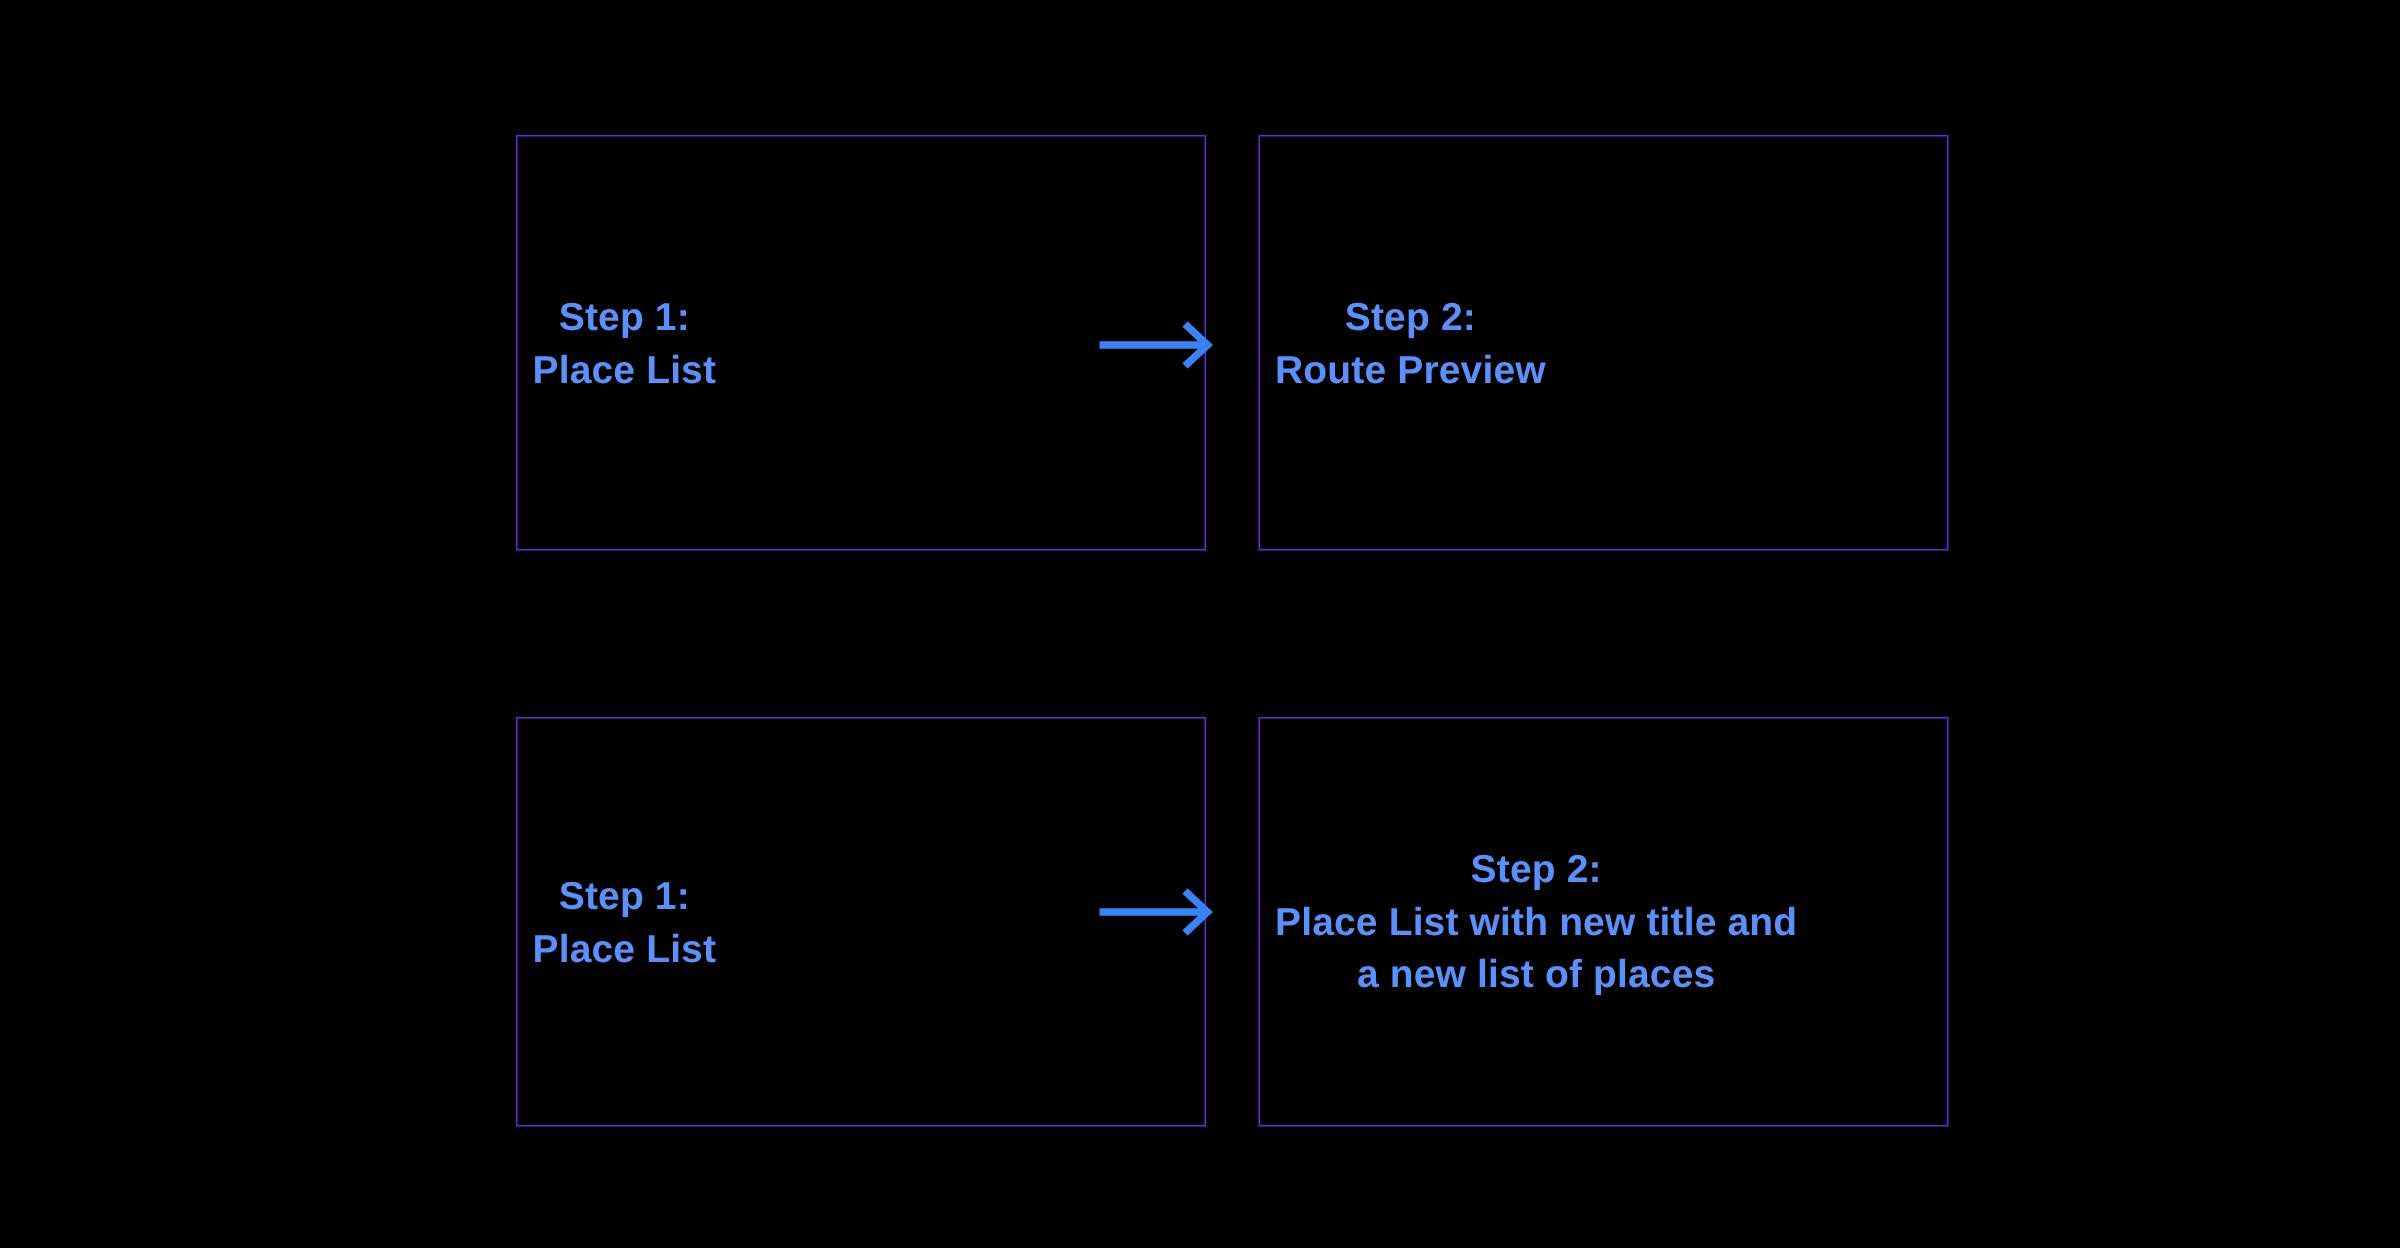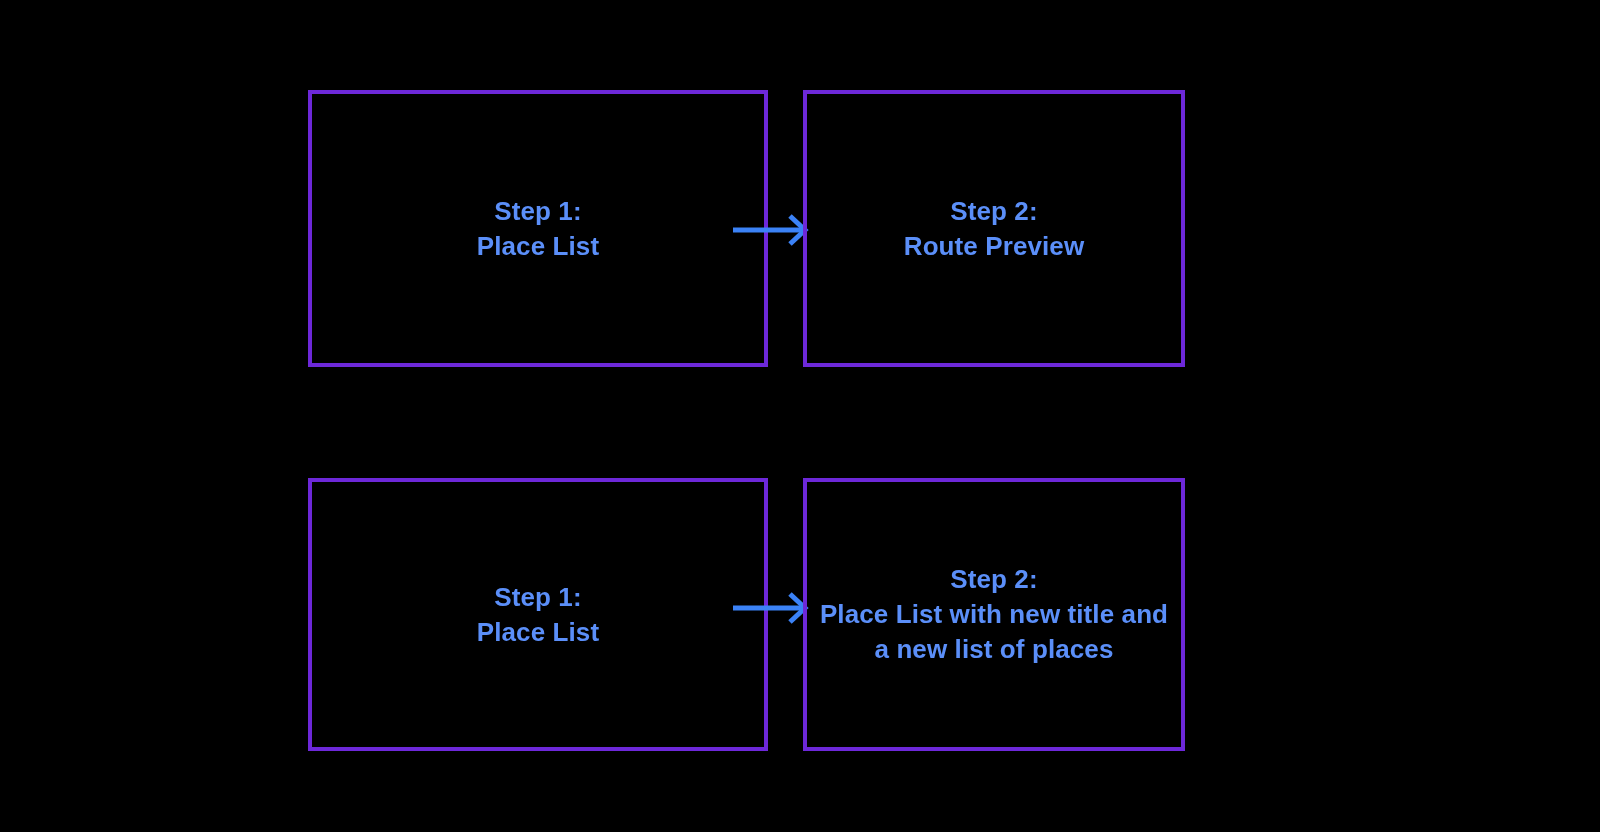--- a/index.html
+++ b/index.html
@@ -29,29 +29,30 @@
     width: 1600px;
     height: 290px;
   }
   .flow-row.row-top    { top: 90px;  height: 277px; }
   .flow-row.row-bottom { top: 478px; height: 273px; }
 
   
   .step-box {
     position: absolute;
     box-sizing: border-box;
-    border: 4px solid #6d28d9;
+    border: 1px solid #6d28d9;
     background: transparent;
     display: flex;
     align-items: center;
-    justify-content: center;
+    justify-content: flex-start;
     text-align: center;
+    margin-left: 36px;
   }
   .step-box.box-left  { left: 308px; width: 460px; }
-  .step-box.box-right { left: 803px; width: 382px; }
+  .step-box.box-right { left: 803px; width: 460px; }
   .row-top .step-box    { top: 0; height: 277px; }
   .row-bottom .step-box { top: 0; height: 273px; }
 
   .step-label {
     color: #5b8ff9;
     font-size: 26px;
     font-weight: bold;
     line-height: 35px;
     letter-spacing: 0.1px;
     white-space: pre-line;

